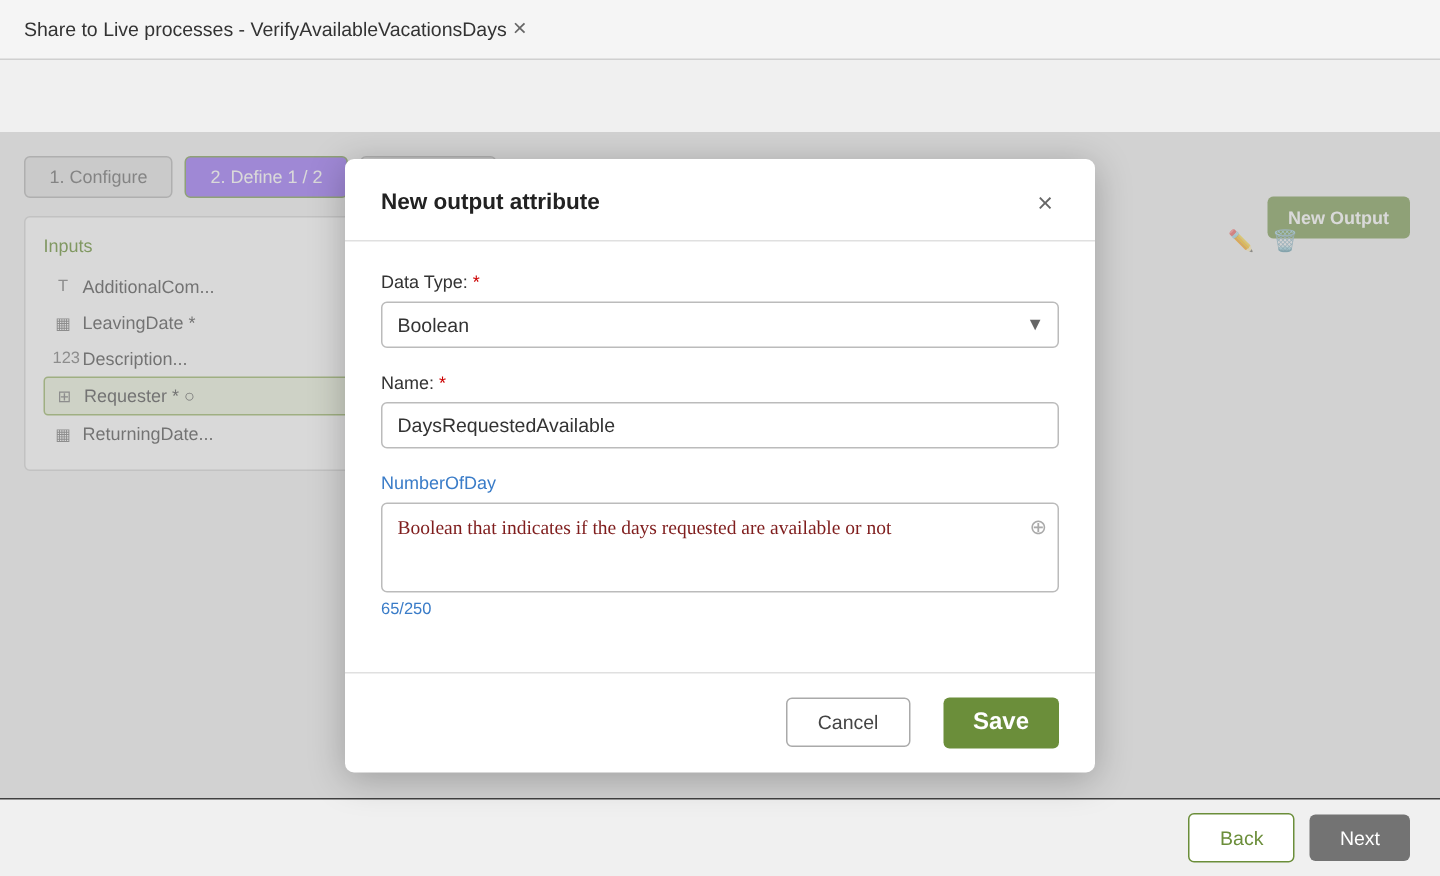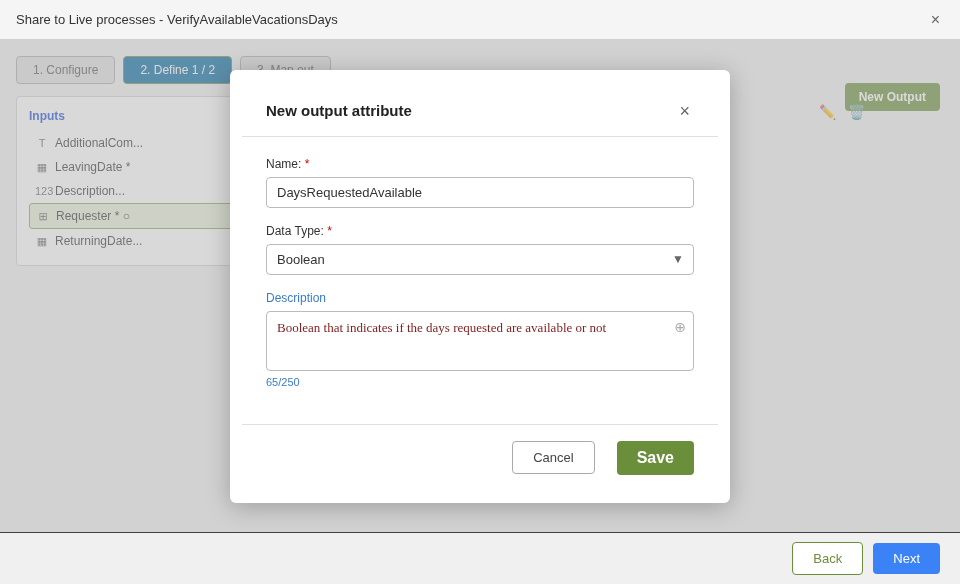--- a/index.html
+++ b/index.html
@@ -21,21 +21,21 @@
       display: flex;
       flex-direction: column;
     }
 
     .window-titlebar {
       background: #f5f5f5;
       border-bottom: 1px solid #d0d0d0;
       padding: 8px 16px;
       display: flex;
       align-items: center;
-      justify-content: space-between;
+      justify-content: flex-start;
       height: 40px;
     }
 
     .window-title {
       font-size: 13px;
       color: #333;
       font-weight: 500;
     }
 
     .window-close-btn {
@@ -45,20 +45,21 @@
       font-size: 16px;
       color: #666;
       line-height: 1;
       padding: 2px 4px;
     }
 
     .window-content {
       flex: 1;
       position: relative;
       overflow: hidden;
+      margin-top: 48px;
     }
 
     
     .bg-panel {
       position: absolute;
       top: 0; left: 0; right: 0; bottom: 0;
       background: #f0f0f0;
       padding: 16px;
     }
 
@@ -72,37 +73,37 @@
       padding: 6px 16px;
       border: 1px solid #aaa;
       border-radius: 4px;
       background: #e0e0e0;
       font-size: 12px;
       color: #555;
       cursor: pointer;
     }
 
     .tab-btn.active {
-      background: #0369a1;
+      background: #8b5cf6;
       border-color: #6b8e3a;
       color: white;
     }
 
     .inputs-panel {
       background: white;
       border: 1px solid #d0d0d0;
       border-radius: 4px;
       padding: 12px;
       width: 280px;
     }
 
     .inputs-header {
       font-size: 12px;
-      font-weight: 700;
-      color: #1d4ed8;
+      font-weight: 400;
+      color: #4d7c0f;
       margin-bottom: 8px;
     }
 
     .input-item {
       display: flex;
       align-items: center;
       gap: 6px;
       padding: 5px 6px;
       font-size: 12px;
       color: #333;
@@ -173,21 +174,21 @@
       border: 1px solid #6b8e3a;
       color: #6b8e3a;
       border-radius: 4px;
       padding: 8px 20px;
       font-size: 13px;
       cursor: pointer;
       font-weight: 500;
     }
 
     .next-btn {
-      background: #3b82f6;
+      background: #737373;
       border: none;
       color: white;
       border-radius: 4px;
       padding: 8px 20px;
       font-size: 13px;
       cursor: pointer;
       font-weight: 500;
     }
 
     
@@ -200,21 +201,21 @@
       justify-content: center;
       z-index: 10;
     }
 
     
     .modal {
       background: white;
       border-radius: 6px;
       box-shadow: 0 4px 24px rgba(0,0,0,0.25);
       width: 500px;
-      padding: 12px;
+      padding: 0;
       overflow: hidden;
     }
 
     .modal-header {
       padding: 18px 24px 14px;
       display: flex;
       align-items: center;
       justify-content: space-between;
       border-bottom: 1px solid #e0e0e0;
     }
@@ -415,47 +416,47 @@
     <div class="overlay">
 
       <div class="modal">
 
         <div class="modal-header">
           <span class="modal-title">New output attribute</span>
           <button class="modal-close-btn">×</button>
         </div>
 
         <div class="modal-body">
-
-          <div class="form-group">
-            <label class="form-label">
-              <span>Name:</span>
-              <span class="required">*</span>
-            </label>
-            <input class="form-input" type="text" value="DaysRequestedAvailable" style="">
-          </div>
 
           <div class="form-group">
             <label class="form-label">
               <span>Data Type:</span>
               <span class="required">*</span>
             </label>
             <div class="form-select-wrapper">
               <select class="form-select">
                 <option value="Boolean">Boolean</option>
                 <option value="String">String</option>
                 <option value="Integer">Integer</option>
                 <option value="Date">Date</option>
               </select>
               <span class="select-chevron">▼</span>
             </div>
           </div>
 
           <div class="form-group">
-            <label class="form-label blue">Description</label>
+            <label class="form-label">
+              <span>Name:</span>
+              <span class="required">*</span>
+            </label>
+            <input class="form-input" type="text" value="DaysRequestedAvailable" style="">
+          </div>
+
+          <div class="form-group">
+            <label class="form-label blue">NumberOfDay</label>
             <div class="textarea-wrapper">
               <textarea class="form-textarea" style="">Boolean that indicates if the days requested are available or not</textarea>
               <span class="textarea-icon">⊕</span>
             </div>
             <div class="char-count">65/250</div>
           </div>
 
         </div>
 
         <div class="modal-footer">

